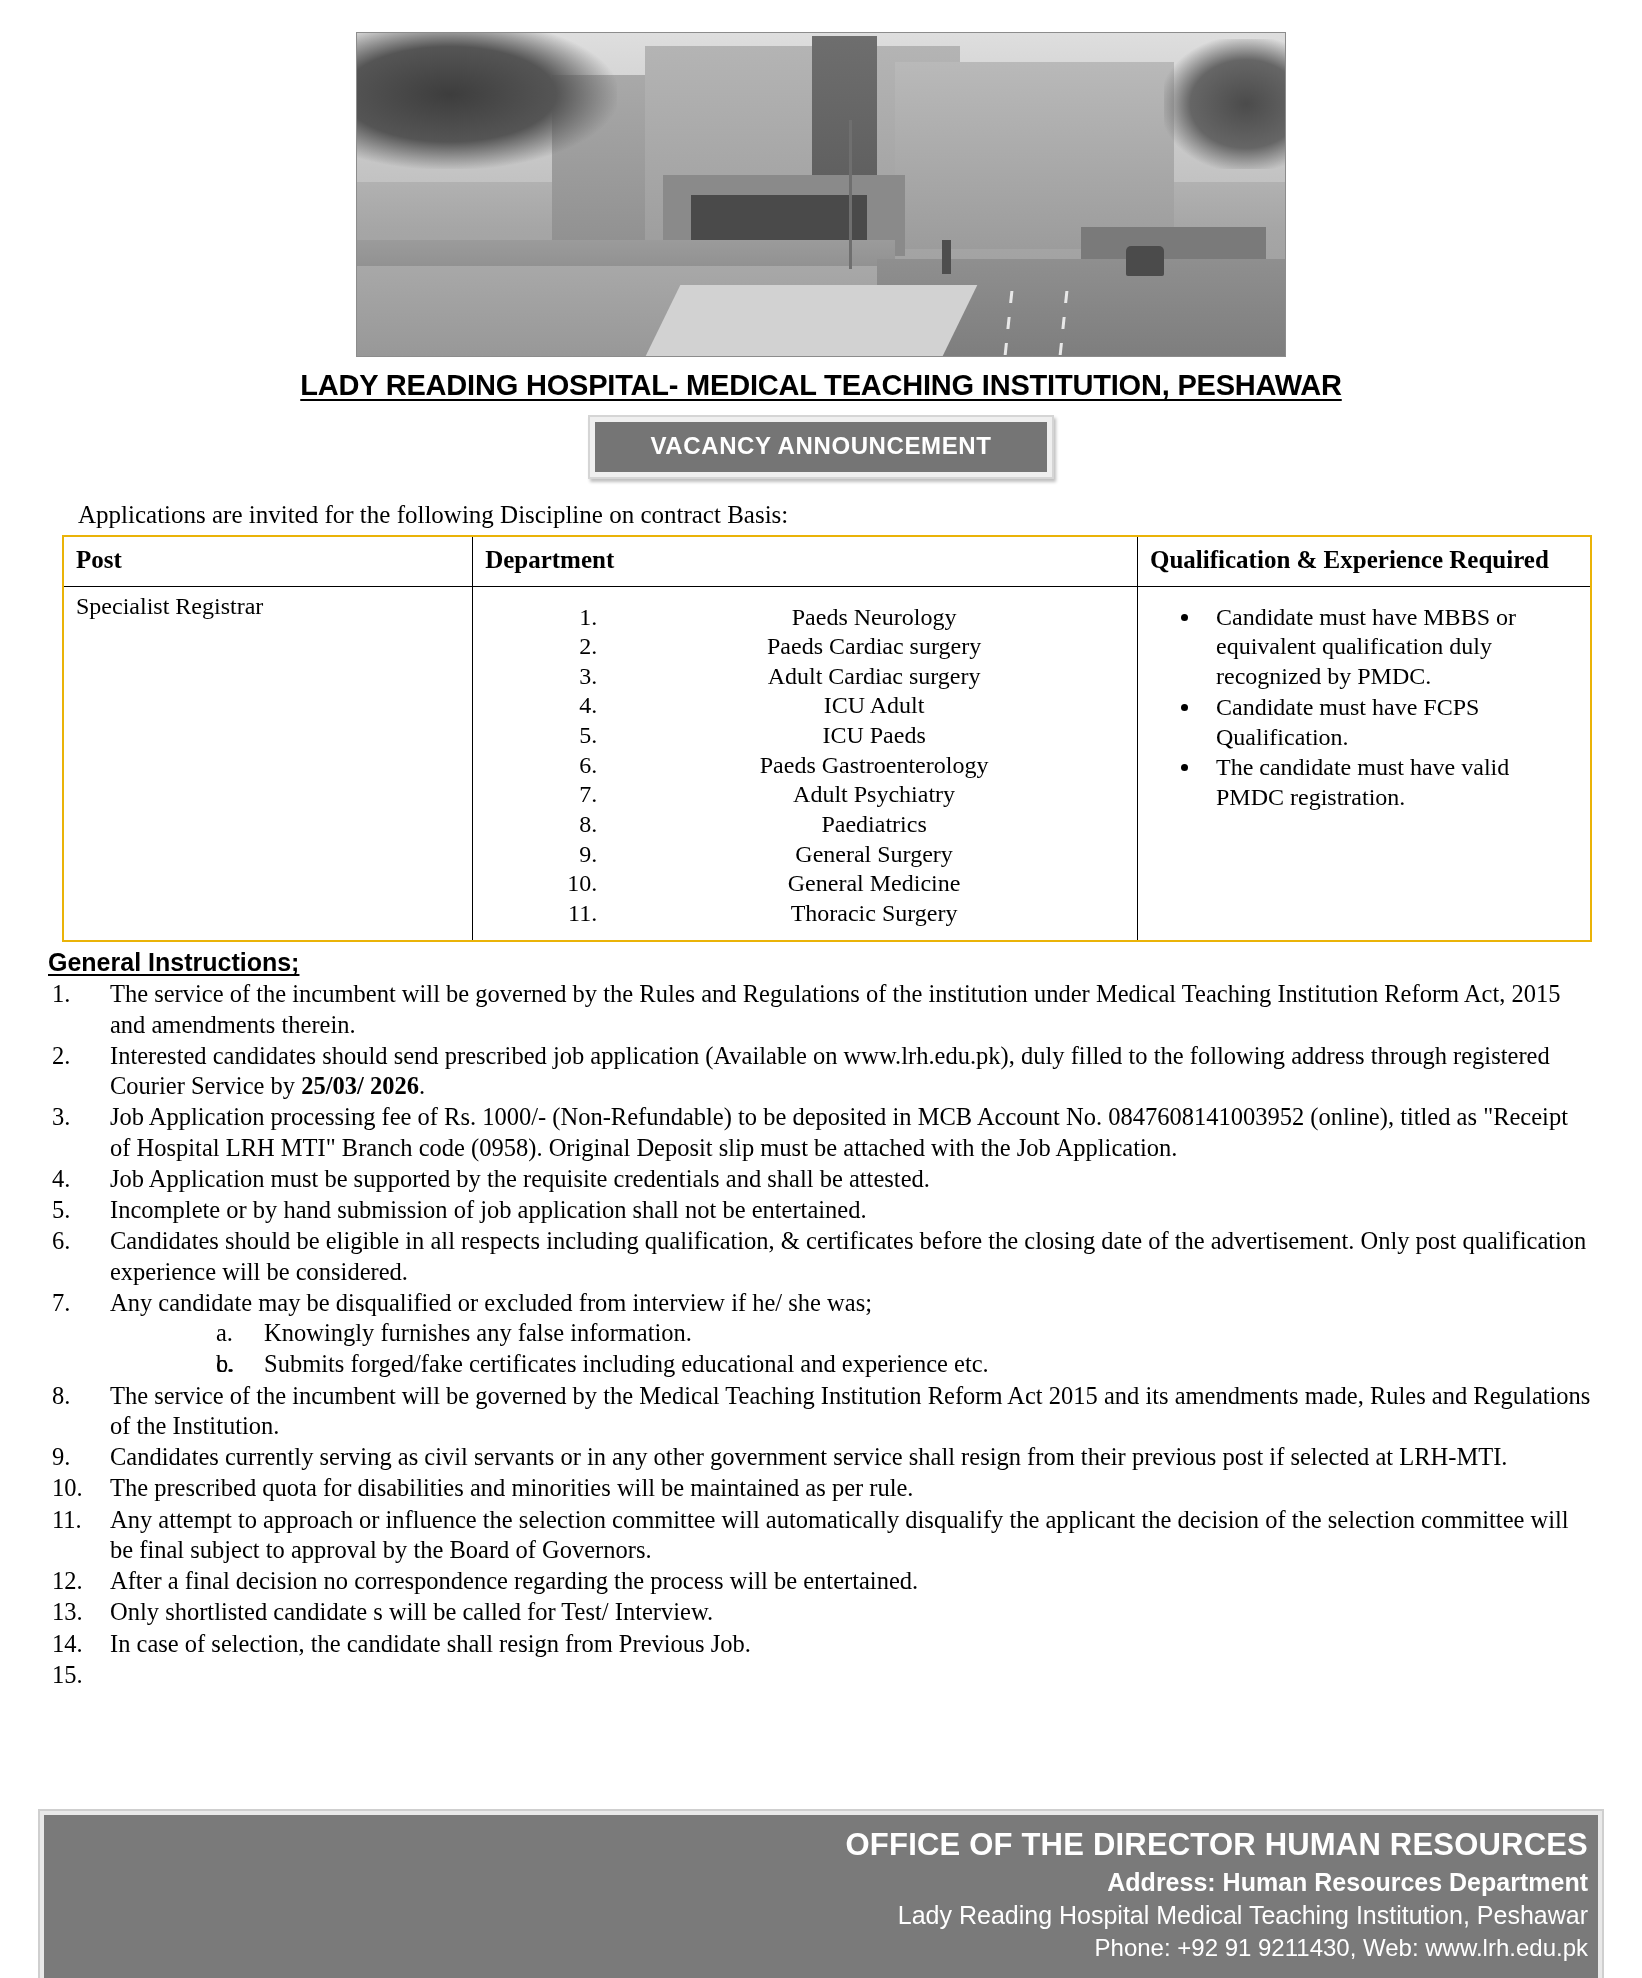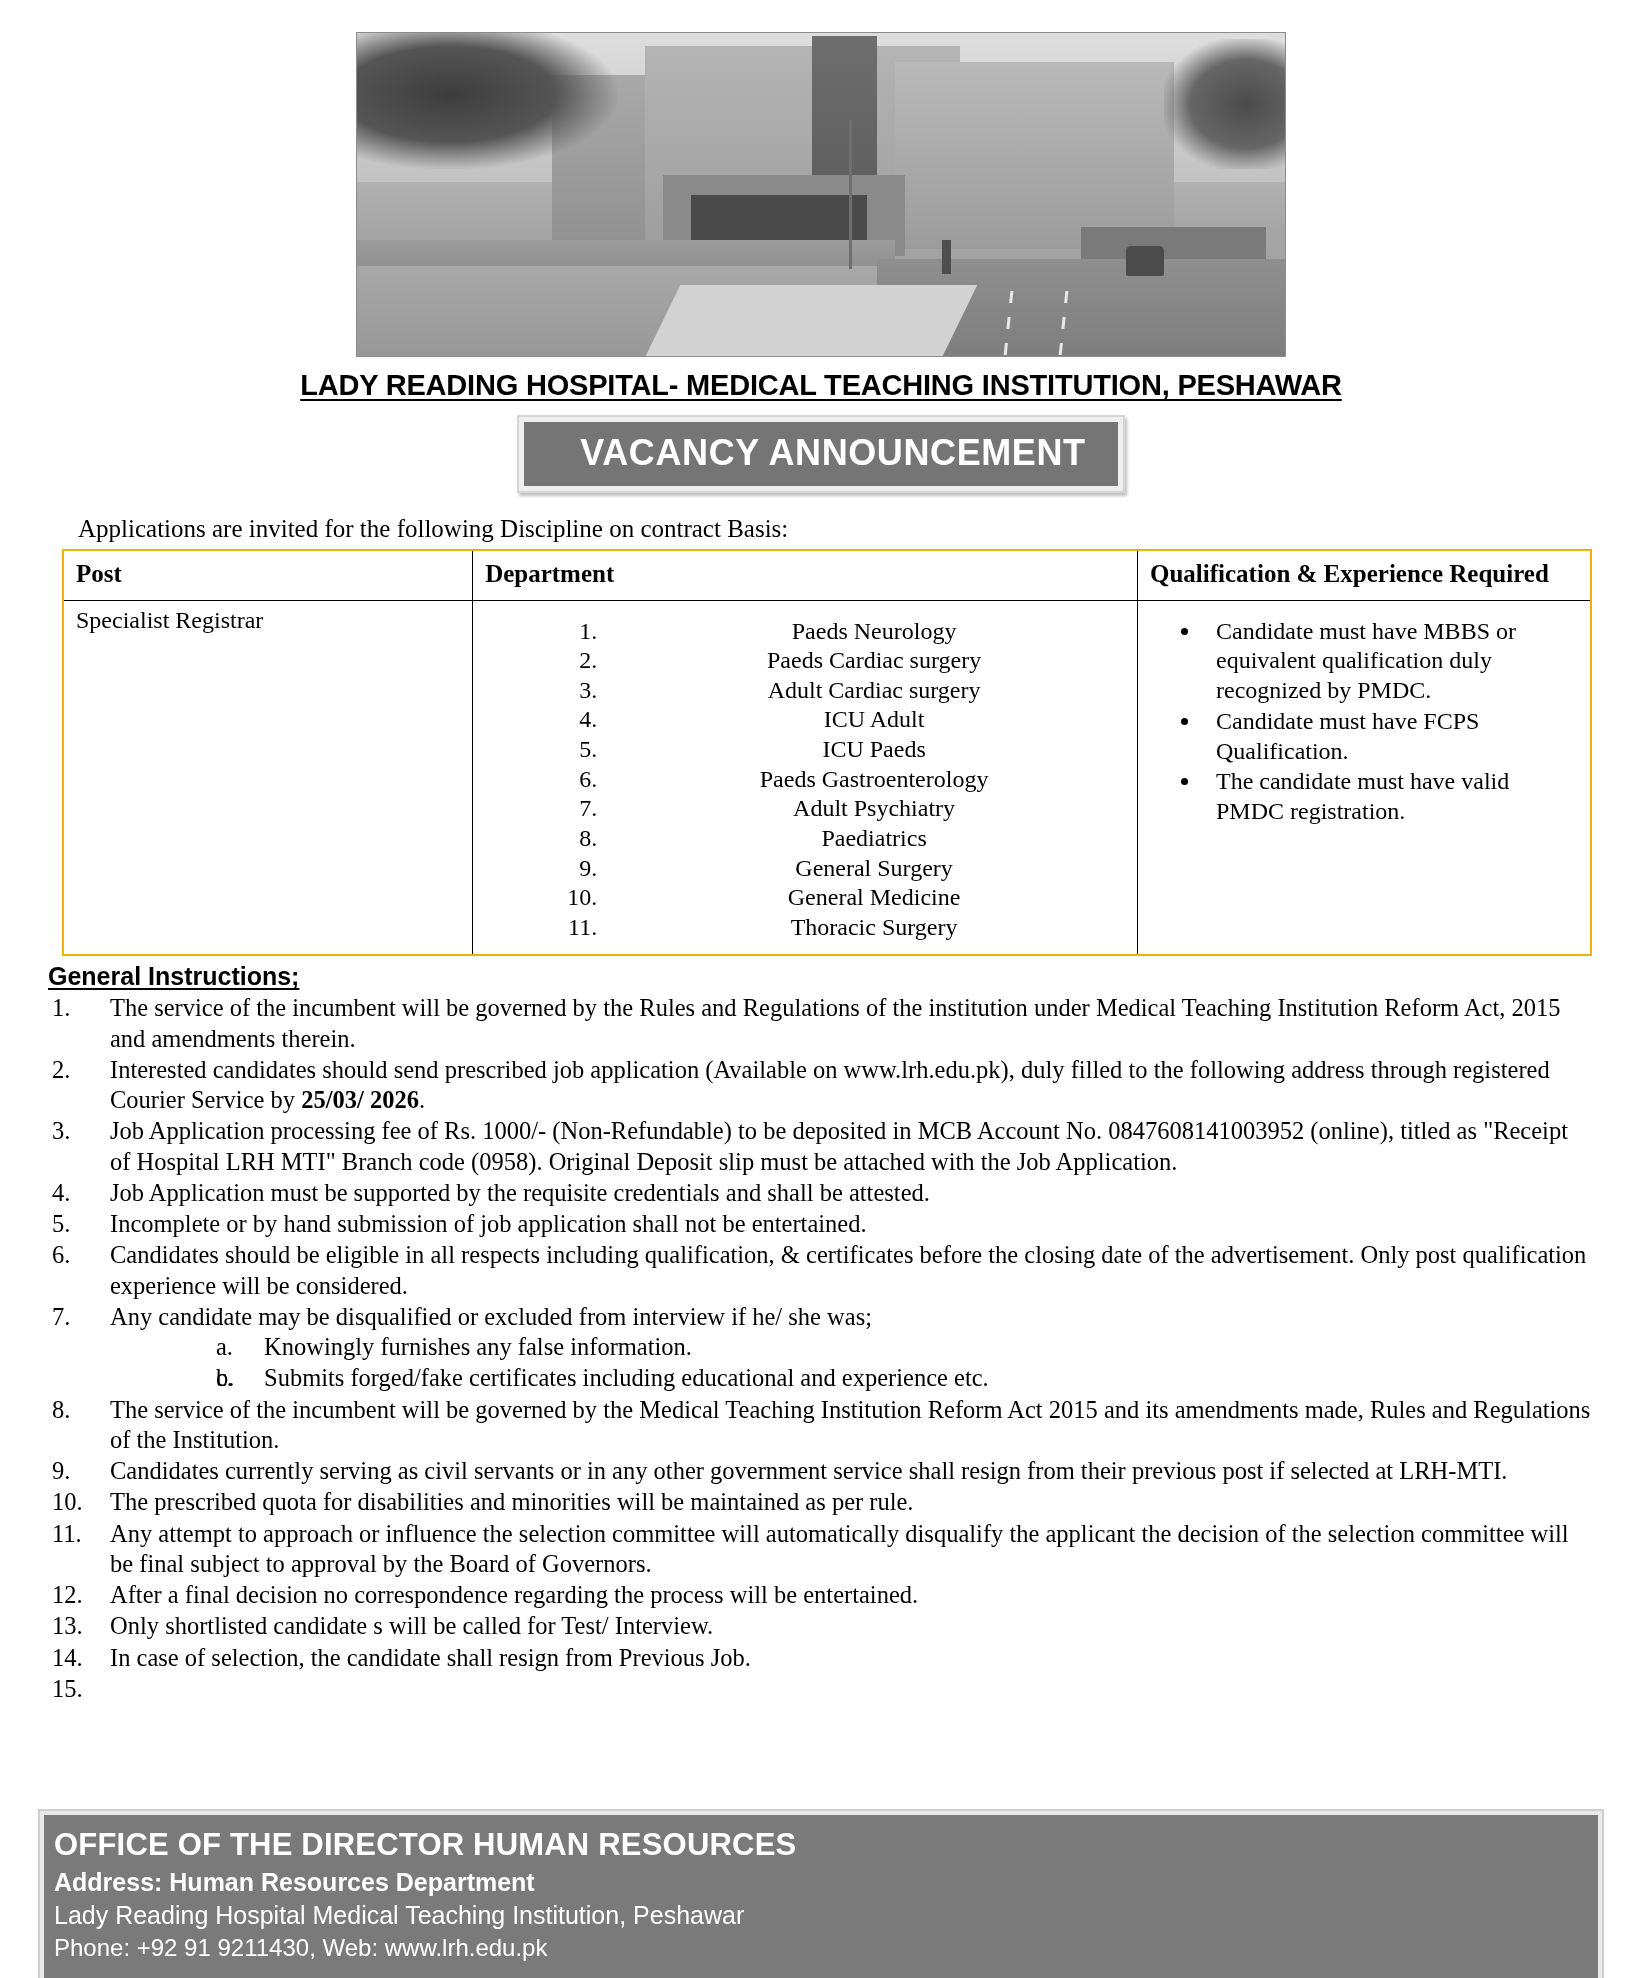--- a/index.html
+++ b/index.html
@@ -146,23 +146,23 @@
     background: #efefef;
     border: 2px solid #d5d5d5;
     padding: 5px;
     box-shadow: 2px 3px 3px rgba(0,0,0,0.25);
   }
   .banner {
     background: #757575;
     color: #ffffff;
     font-family: "Liberation Sans", "DejaVu Sans", sans-serif;
     font-weight: bold;
-    font-size: 36px;
+    font-size: 24px;
     letter-spacing: 0.6px;
-    padding: 10px 32px 12px 56px;
+    padding: 10px 56px 12px 56px;
     text-align: center;
     white-space: nowrap;
   }
 
   
   .intro {
     font-size: 25px;
     margin: 22px 0 6px 0;
     padding-left: 78px;
   }
@@ -265,21 +265,21 @@
     bottom: 18px;
   }
   .footer-outer {
     border: 2px solid #cfcfcf;
     background: #e9e9e9;
     padding: 4px;
   }
   .footer {
     background: #7a7a7a;
     color: #ffffff;
-    text-align: left;
+    text-align: right;
     font-family: "Liberation Sans", "DejaVu Sans", sans-serif;
     padding: 12px 10px 16px 10px;
   }
   .f-title { font-size: 31px; font-weight: bold; letter-spacing: 0.2px; }
   .f-addr  { font-size: 25px; font-weight: bold; margin-top: 5px; }
   .f-line  { font-size: 25px; margin-top: 4px; }
   .f-phone { font-size: 24px; margin-top: 4px; }
 </style>
 </head>
 <body>

